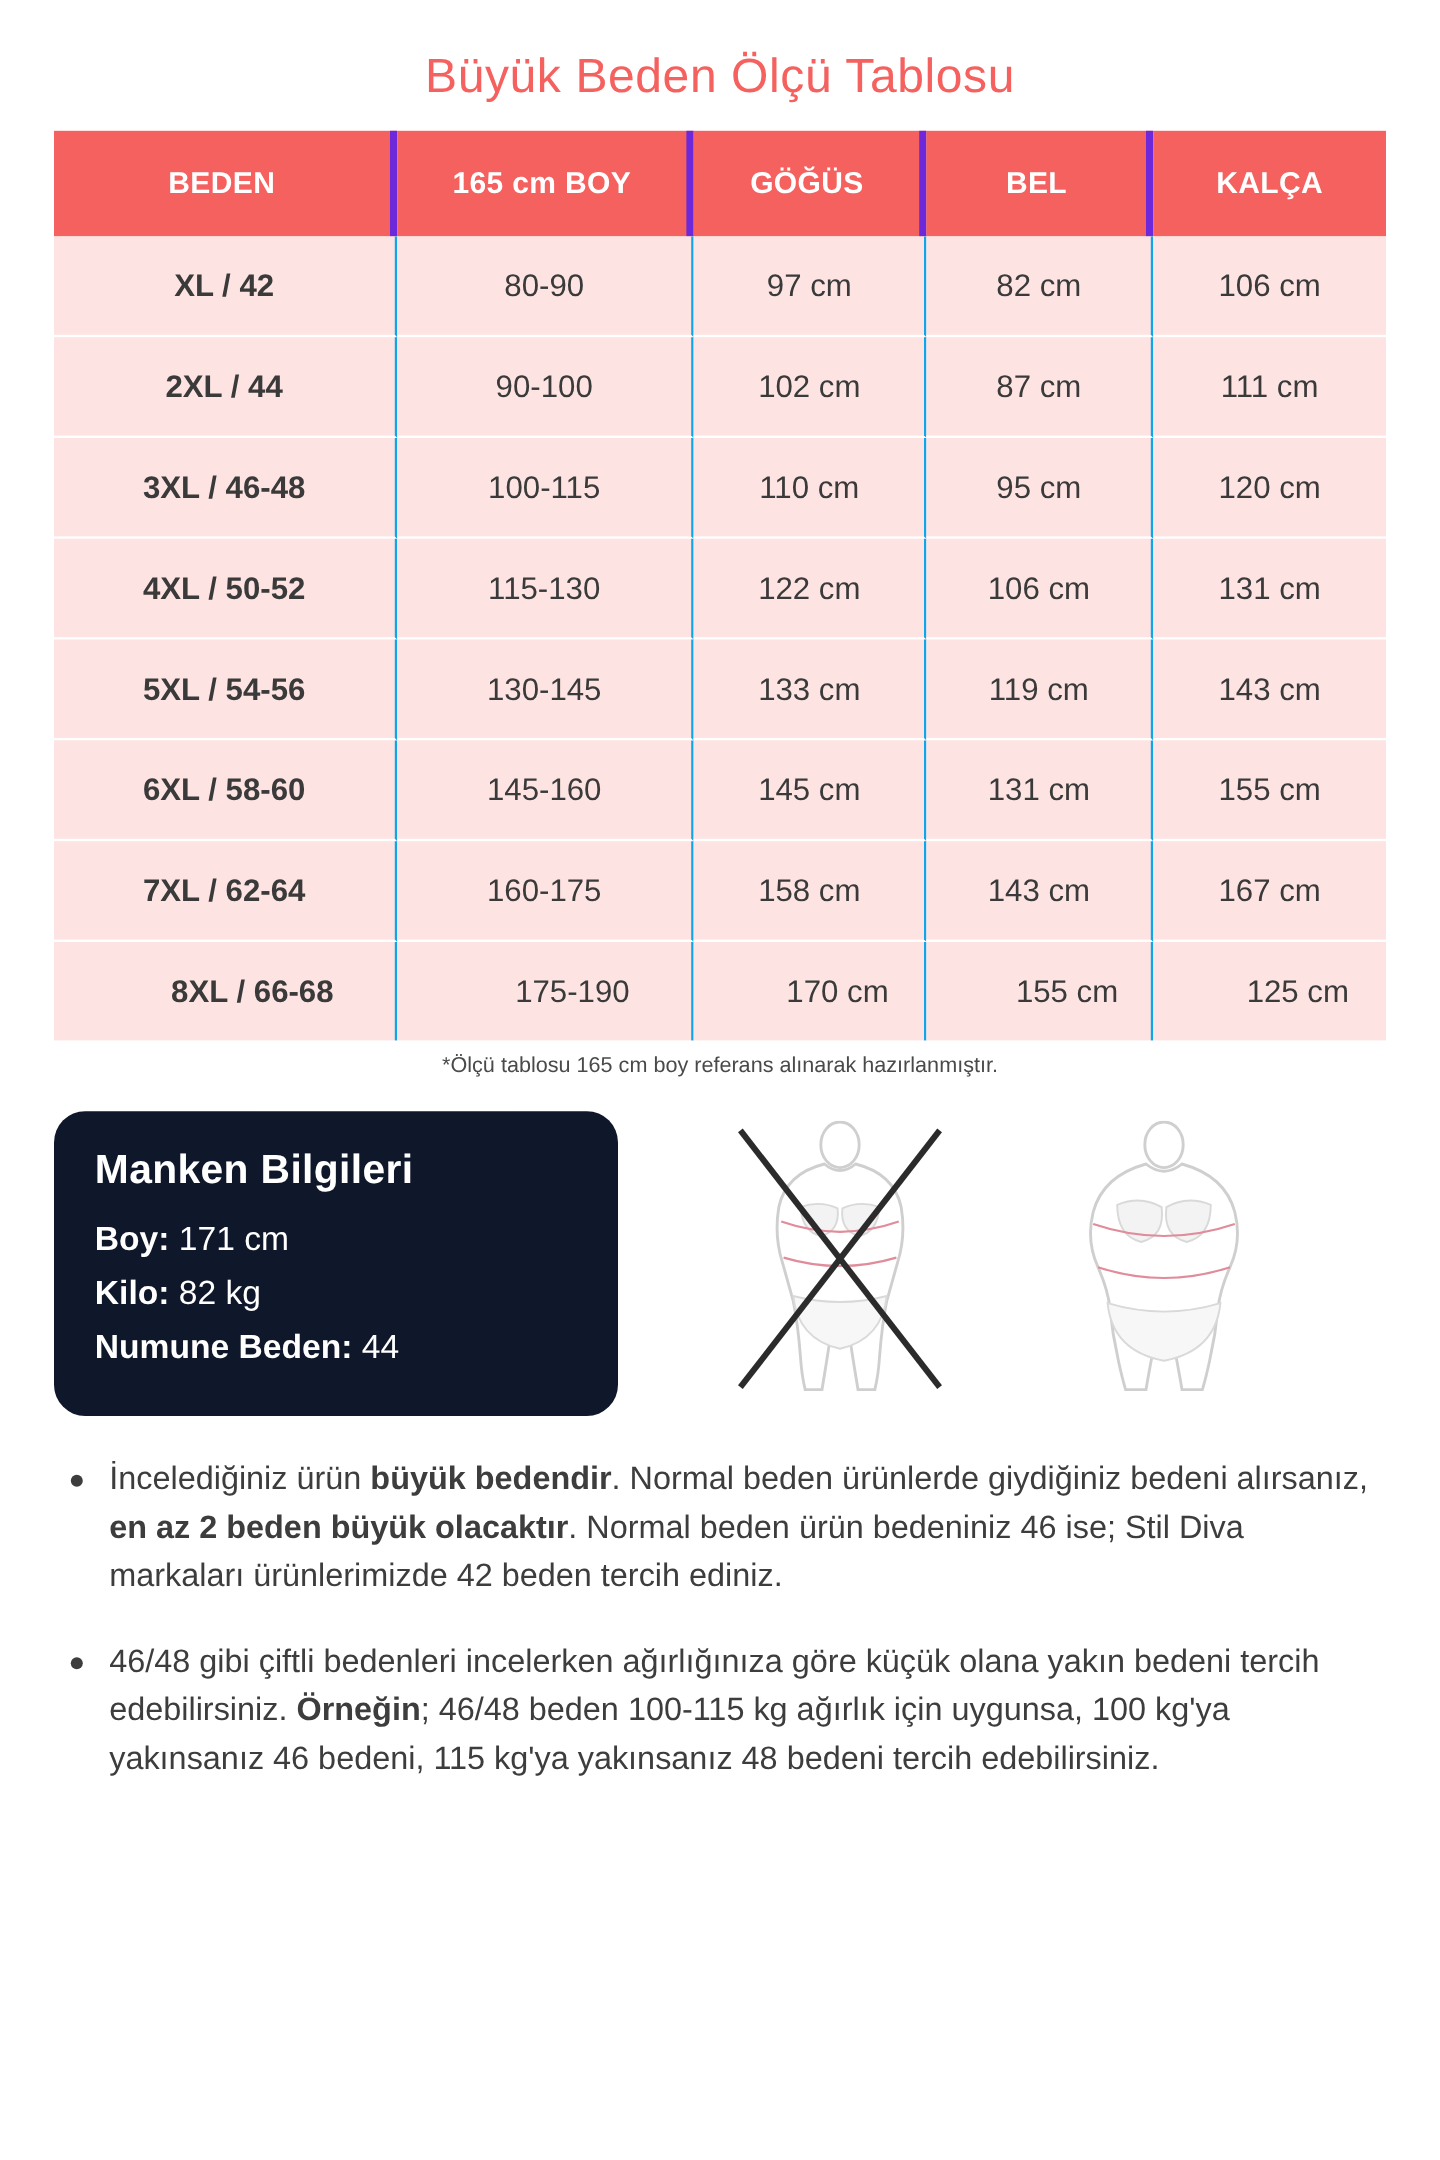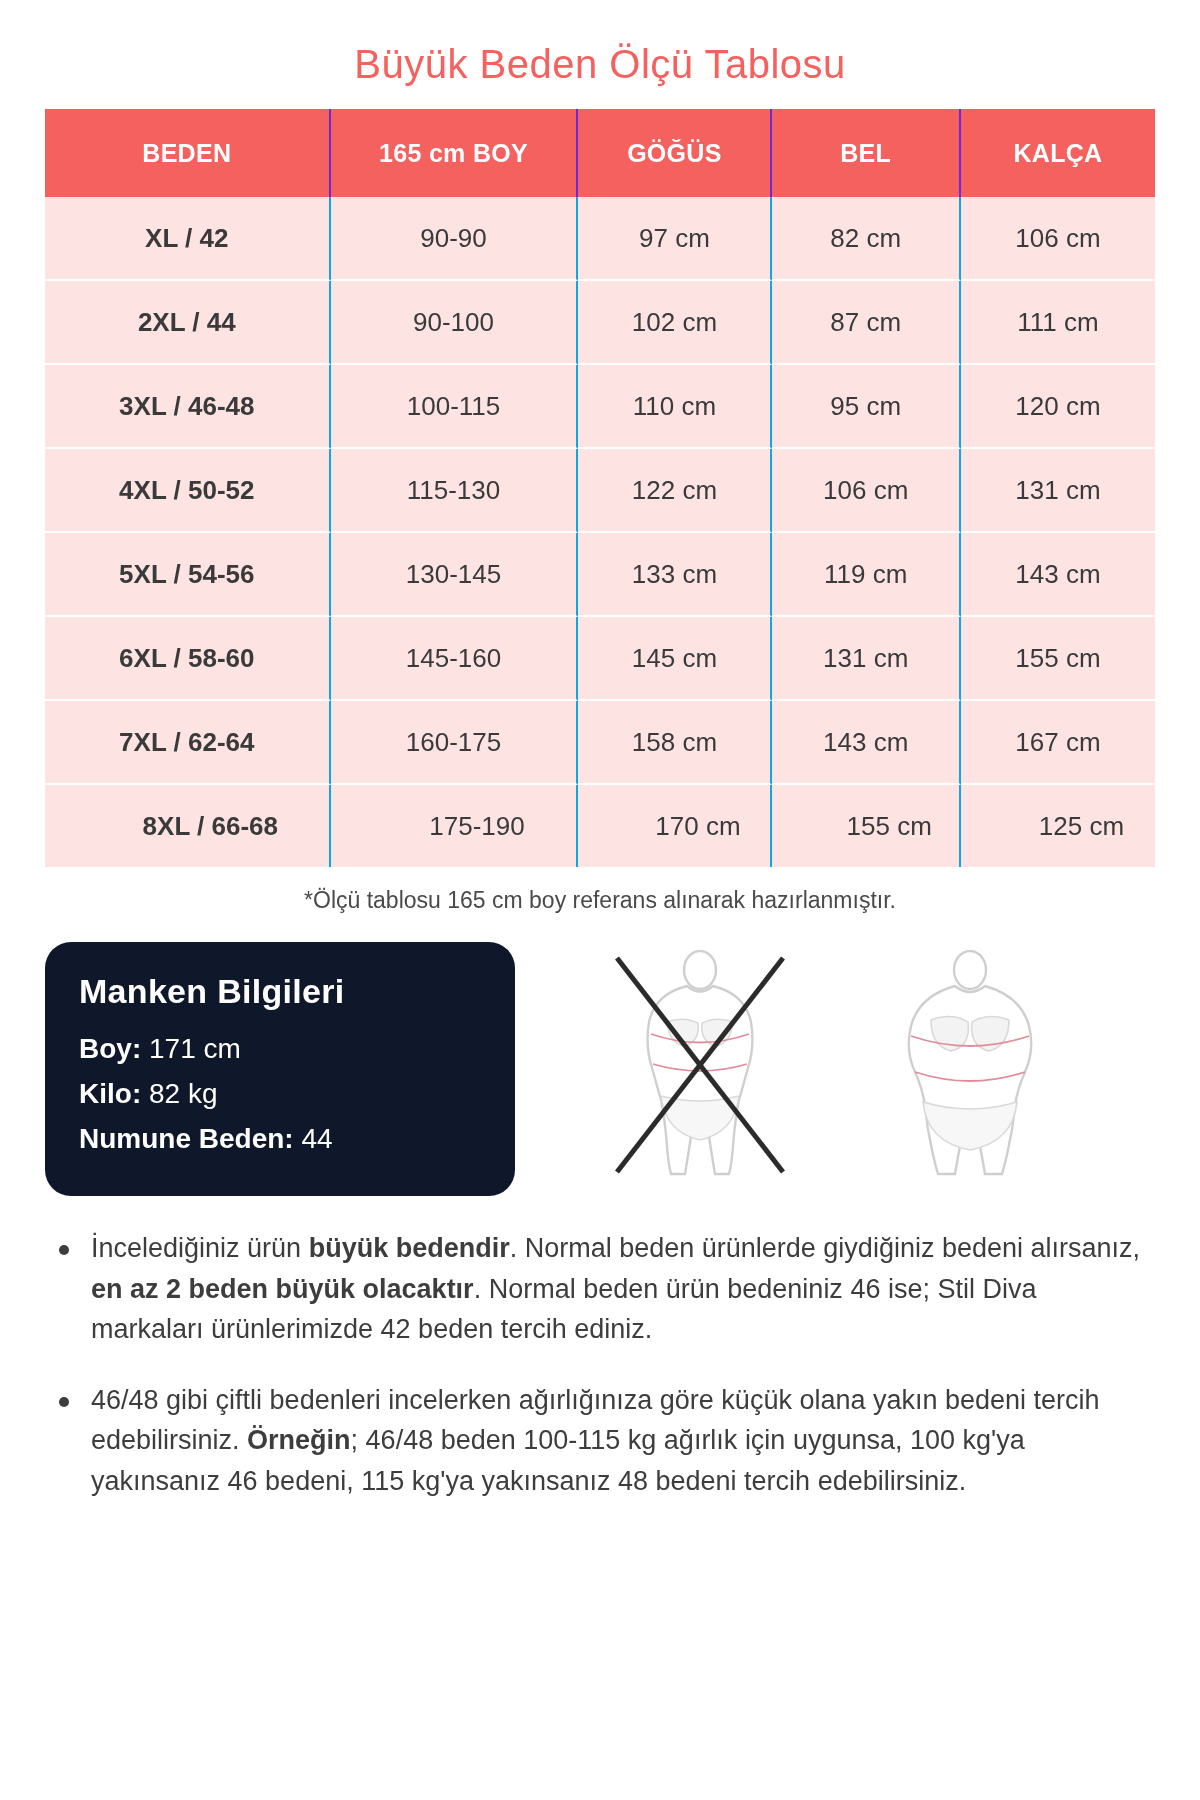--- a/index.html
+++ b/index.html
@@ -37,21 +37,21 @@
     table-layout: fixed;
     margin: 0 auto;
   }
   table.size-table th {
     background: #f4615e;
     color: #ffffff;
     font-size: 25px;
     font-weight: bold;
     height: 86px;
     vertical-align: middle;
-    border-right: 2px solid #6d28d9;
+    border-right: 6px solid #6d28d9;
     letter-spacing: 0.3px;
   }
   table.size-table th:last-child { border-right: none; margin-top: 22px; }
   table.size-table td {
     background: #fde4e2;
     height: 80px;
     text-align: center;
     vertical-align: middle;
     font-size: 26px;
     color: #3a3a3a;
@@ -65,23 +65,23 @@
     font-size: 26px;
   }
   col.c1 { width: 265px; }
   col.c2 { width: 230px; }
   col.c3 { width: 180px; }
   col.c4 { width: 175px; }
   col.c5 { width: 180px; }
 
   .table-note {
     text-align: center;
-    font-size: 23px;
+    font-size: 18px;
     color: #4a4a4a;
-    margin: 20px 0 0 0;
+    margin: 10px 0 0 0;
   }
 
   
   .model-row {
     display: flex;
     align-items: flex-start;
     margin-top: 28px;
     height: 260px;
   }
   .model-card {
@@ -161,21 +161,21 @@
         <th>BEDEN</th>
         <th>165 cm BOY</th>
         <th>GÖĞÜS</th>
         <th>BEL</th>
         <th>KALÇA</th>
       </tr>
     </thead>
     <tbody>
       <tr>
         <td class="beden">XL / 42</td>
-        <td>90-90</td>
+        <td>80-90</td>
         <td>97 cm</td>
         <td>82 cm</td>
         <td>106 cm</td>
       </tr>
       <tr>
         <td class="beden">2XL / 44</td>
         <td>90-100</td>
         <td>102 cm</td>
         <td>87 cm</td>
         <td>111 cm</td>

